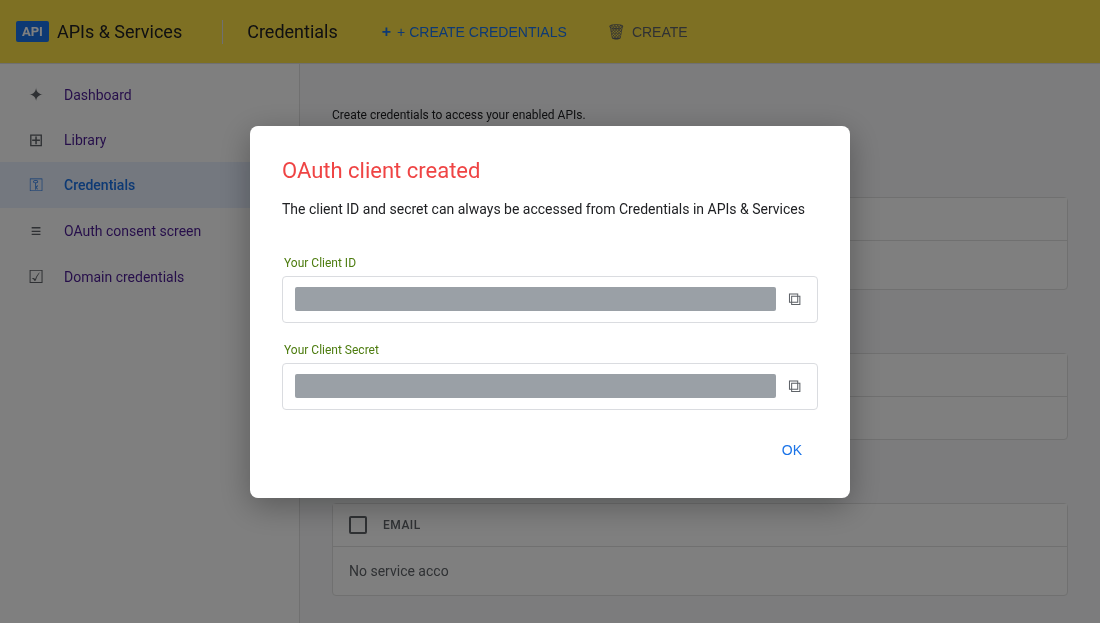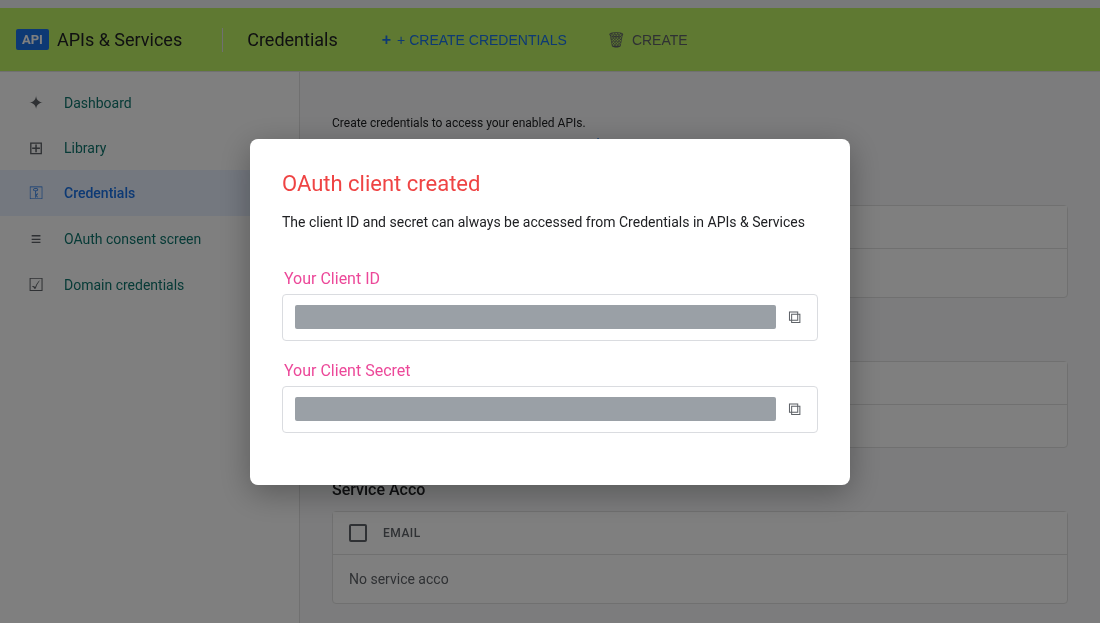--- a/index.html
+++ b/index.html
@@ -1,35 +1,35 @@
 <!DOCTYPE html>
 <html><head>
   <meta charset="utf-8">
   <style>
     * { box-sizing: border-box; margin: 0; padding: 0; }
     body { font-family: 'Roboto', Arial, sans-serif; background: #f1f3f4; font-size: 14px; color: #202124; overflow: hidden; }
 
     
     .app { display: flex; flex-direction: column; height: 623px; width: 1100px; }
-    .top-bar { display: flex; align-items: center; background: #bef264; border-bottom: 1px solid #e0e0e0; padding: 0 16px; height: 64px; flex-shrink: 0; margin-top: 8px; }
+    .top-bar { display: flex; align-items: center; background: #fde047; border-bottom: 1px solid #e0e0e0; padding: 0 16px; height: 64px; flex-shrink: 0; }
     .main { display: flex; flex: 1; overflow: hidden; }
 
     
     .api-logo { display: flex; align-items: center; margin-right: 16px; }
     .api-logo-box { background: #1a73e8; color: #fff; font-weight: 700; font-size: 13px; padding: 3px 6px; border-radius: 2px; margin-right: 8px; }
     .top-bar-title { font-size: 18px; color: #202124; font-weight: 400; }
     .top-bar-divider { width: 1px; height: 24px; background: #e0e0e0; margin: 0 24px; }
     .top-bar-page { font-size: 18px; color: #202124; font-weight: 400; }
     .top-bar-actions { display: flex; align-items: center; gap: 16px; margin-left: 32px; }
     .btn-create { display: flex; align-items: center; gap: 6px; color: #1a73e8; font-size: 14px; font-weight: 500; background: none; border: none; cursor: pointer; padding: 8px 12px; border-radius: 4px; }
     .btn-delete { display: flex; align-items: center; gap: 6px; color: #5f6368; font-size: 14px; font-weight: 500; background: none; border: none; cursor: pointer; padding: 8px 12px; border-radius: 4px; }
 
     
     .sidebar { width: 300px; background: #fff; border-right: 1px solid #e0e0e0; padding: 8px 0; flex-shrink: 0; }
-    .sidebar-item { display: flex; align-items: center; gap: 16px; padding: 12px 24px; cursor: pointer; color: #0f766e; font-size: 14px; border-radius: 0 24px 24px 0; margin-right: 16px; }
+    .sidebar-item { display: flex; align-items: center; gap: 16px; padding: 12px 24px; cursor: pointer; color: #4c1d95; font-size: 14px; border-radius: 0 24px 24px 0; margin-right: 16px; }
     .sidebar-item.active { background: #e8f0fe; color: #1a73e8; font-weight: 500; }
     .sidebar-item.active .sidebar-icon { color: #1a73e8; }
     .sidebar-icon { font-size: 18px; color: #5f6368; width: 24px; display: flex; align-items: center; justify-content: center; }
 
     
     .content { flex: 1; background: #f8f9fa; padding: 24px 32px; overflow-y: auto; position: relative; }
     .info-bar { display: flex; align-items: center; gap: 4px; margin-bottom: 24px; font-size: 12px; color: #202124; }
     .info-bar a { color: #1a73e8; text-decoration: none; margin-top: 40px; }
 
     
@@ -44,21 +44,21 @@
     .table-empty { padding: 16px 16px; color: #5f6368; font-size: 14px; }
     .row-checkbox { width: 18px; height: 18px; border: 2px solid #5f6368; border-radius: 2px; margin-right: 16px; flex-shrink: 0; }
     .row-name { font-size: 14px; color: #202124; }
 
     
     .overlay { position: fixed; top: 0; left: 0; width: 100%; height: 100%; background: rgba(0,0,0,0.5); display: flex; align-items: center; justify-content: center; z-index: 1000; }
     .dialog { background: #fff; border-radius: 8px; padding: 32px; width: 600px; max-width: 90%; box-shadow: 0 8px 32px rgba(0,0,0,0.3); position: relative; }
     .dialog-title { font-size: 22px; font-weight: 400; color: #ef4444; margin-bottom: 16px; }
     .dialog-desc { font-size: 14px; color: #202124; margin-bottom: 36px; line-height: 1.5; }
     .field-group { margin-bottom: 20px; }
-    .field-label { font-size: 16px; color: #ec4899; margin-bottom: 6px; padding-left: 2px; }
+    .field-label { font-size: 12px; color: #4d7c0f; margin-bottom: 6px; padding-left: 2px; }
     .field-row { display: flex; align-items: center; border: 1px solid #dadce0; border-radius: 4px; padding: 8px 12px; background: #fff; }
     .field-value { flex: 1; height: 24px; background: #9aa0a6; border-radius: 2px; margin-right: 8px; }
     .copy-btn { color: #5f6368; cursor: pointer; background: none; border: none; padding: 4px; display: flex; align-items: center; justify-content: center; border-radius: 4px; }
     .dialog-actions { display: flex; justify-content: flex-end; margin-top: 24px; }
     .ok-btn { color: #1a73e8; font-size: 14px; font-weight: 500; background: none; border: none; cursor: pointer; padding: 8px 16px; border-radius: 4px; }
 
     
     .icon-dashboard::before { content: '✦'; }
     .icon-library::before { content: '⊞'; }
     .icon-credentials::before { content: '⚿'; }
@@ -183,15 +183,18 @@
       <div class="field-group">
         <div class="field-label">Your Client Secret</div>
         <div class="field-row">
           <div class="field-value"></div>
           <button class="copy-btn">
             <span class="copy-icon">⧉</span>
           </button>
         </div>
       </div>
 
+      <div class="dialog-actions">
+        <button class="ok-btn">OK</button>
+      </div>
     </div>
   </div>
 </div>
 
 </body></html>

